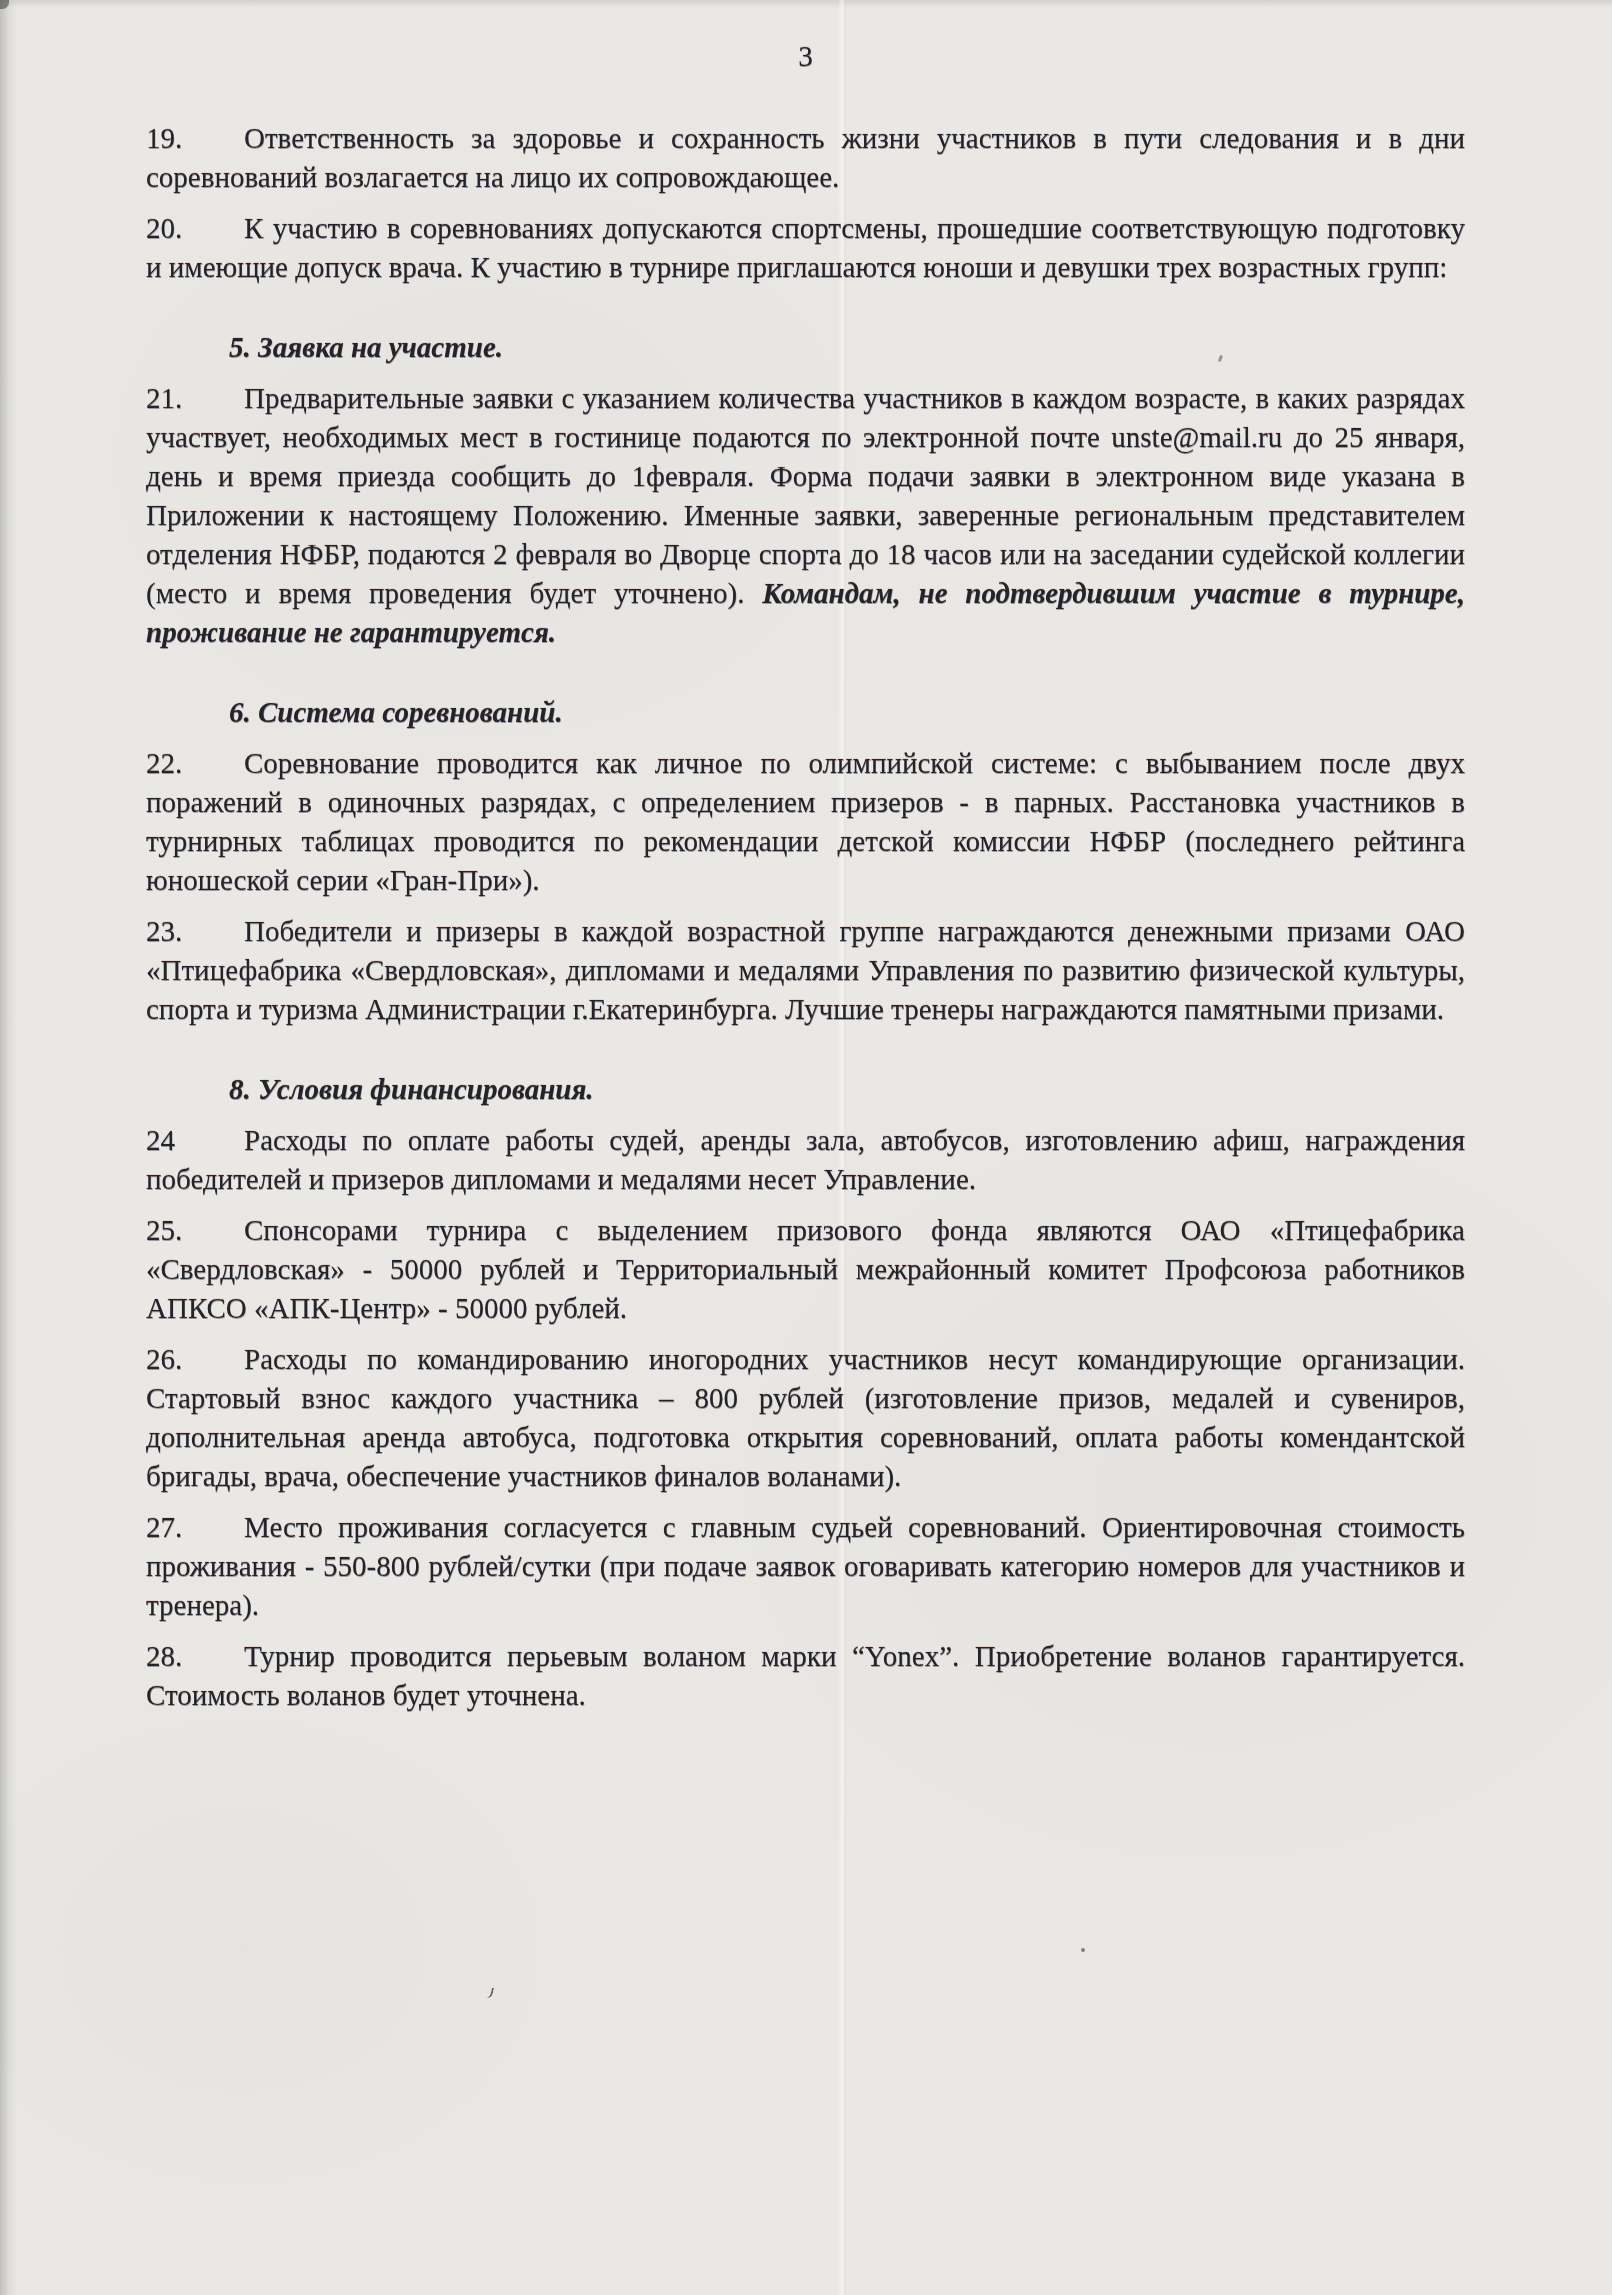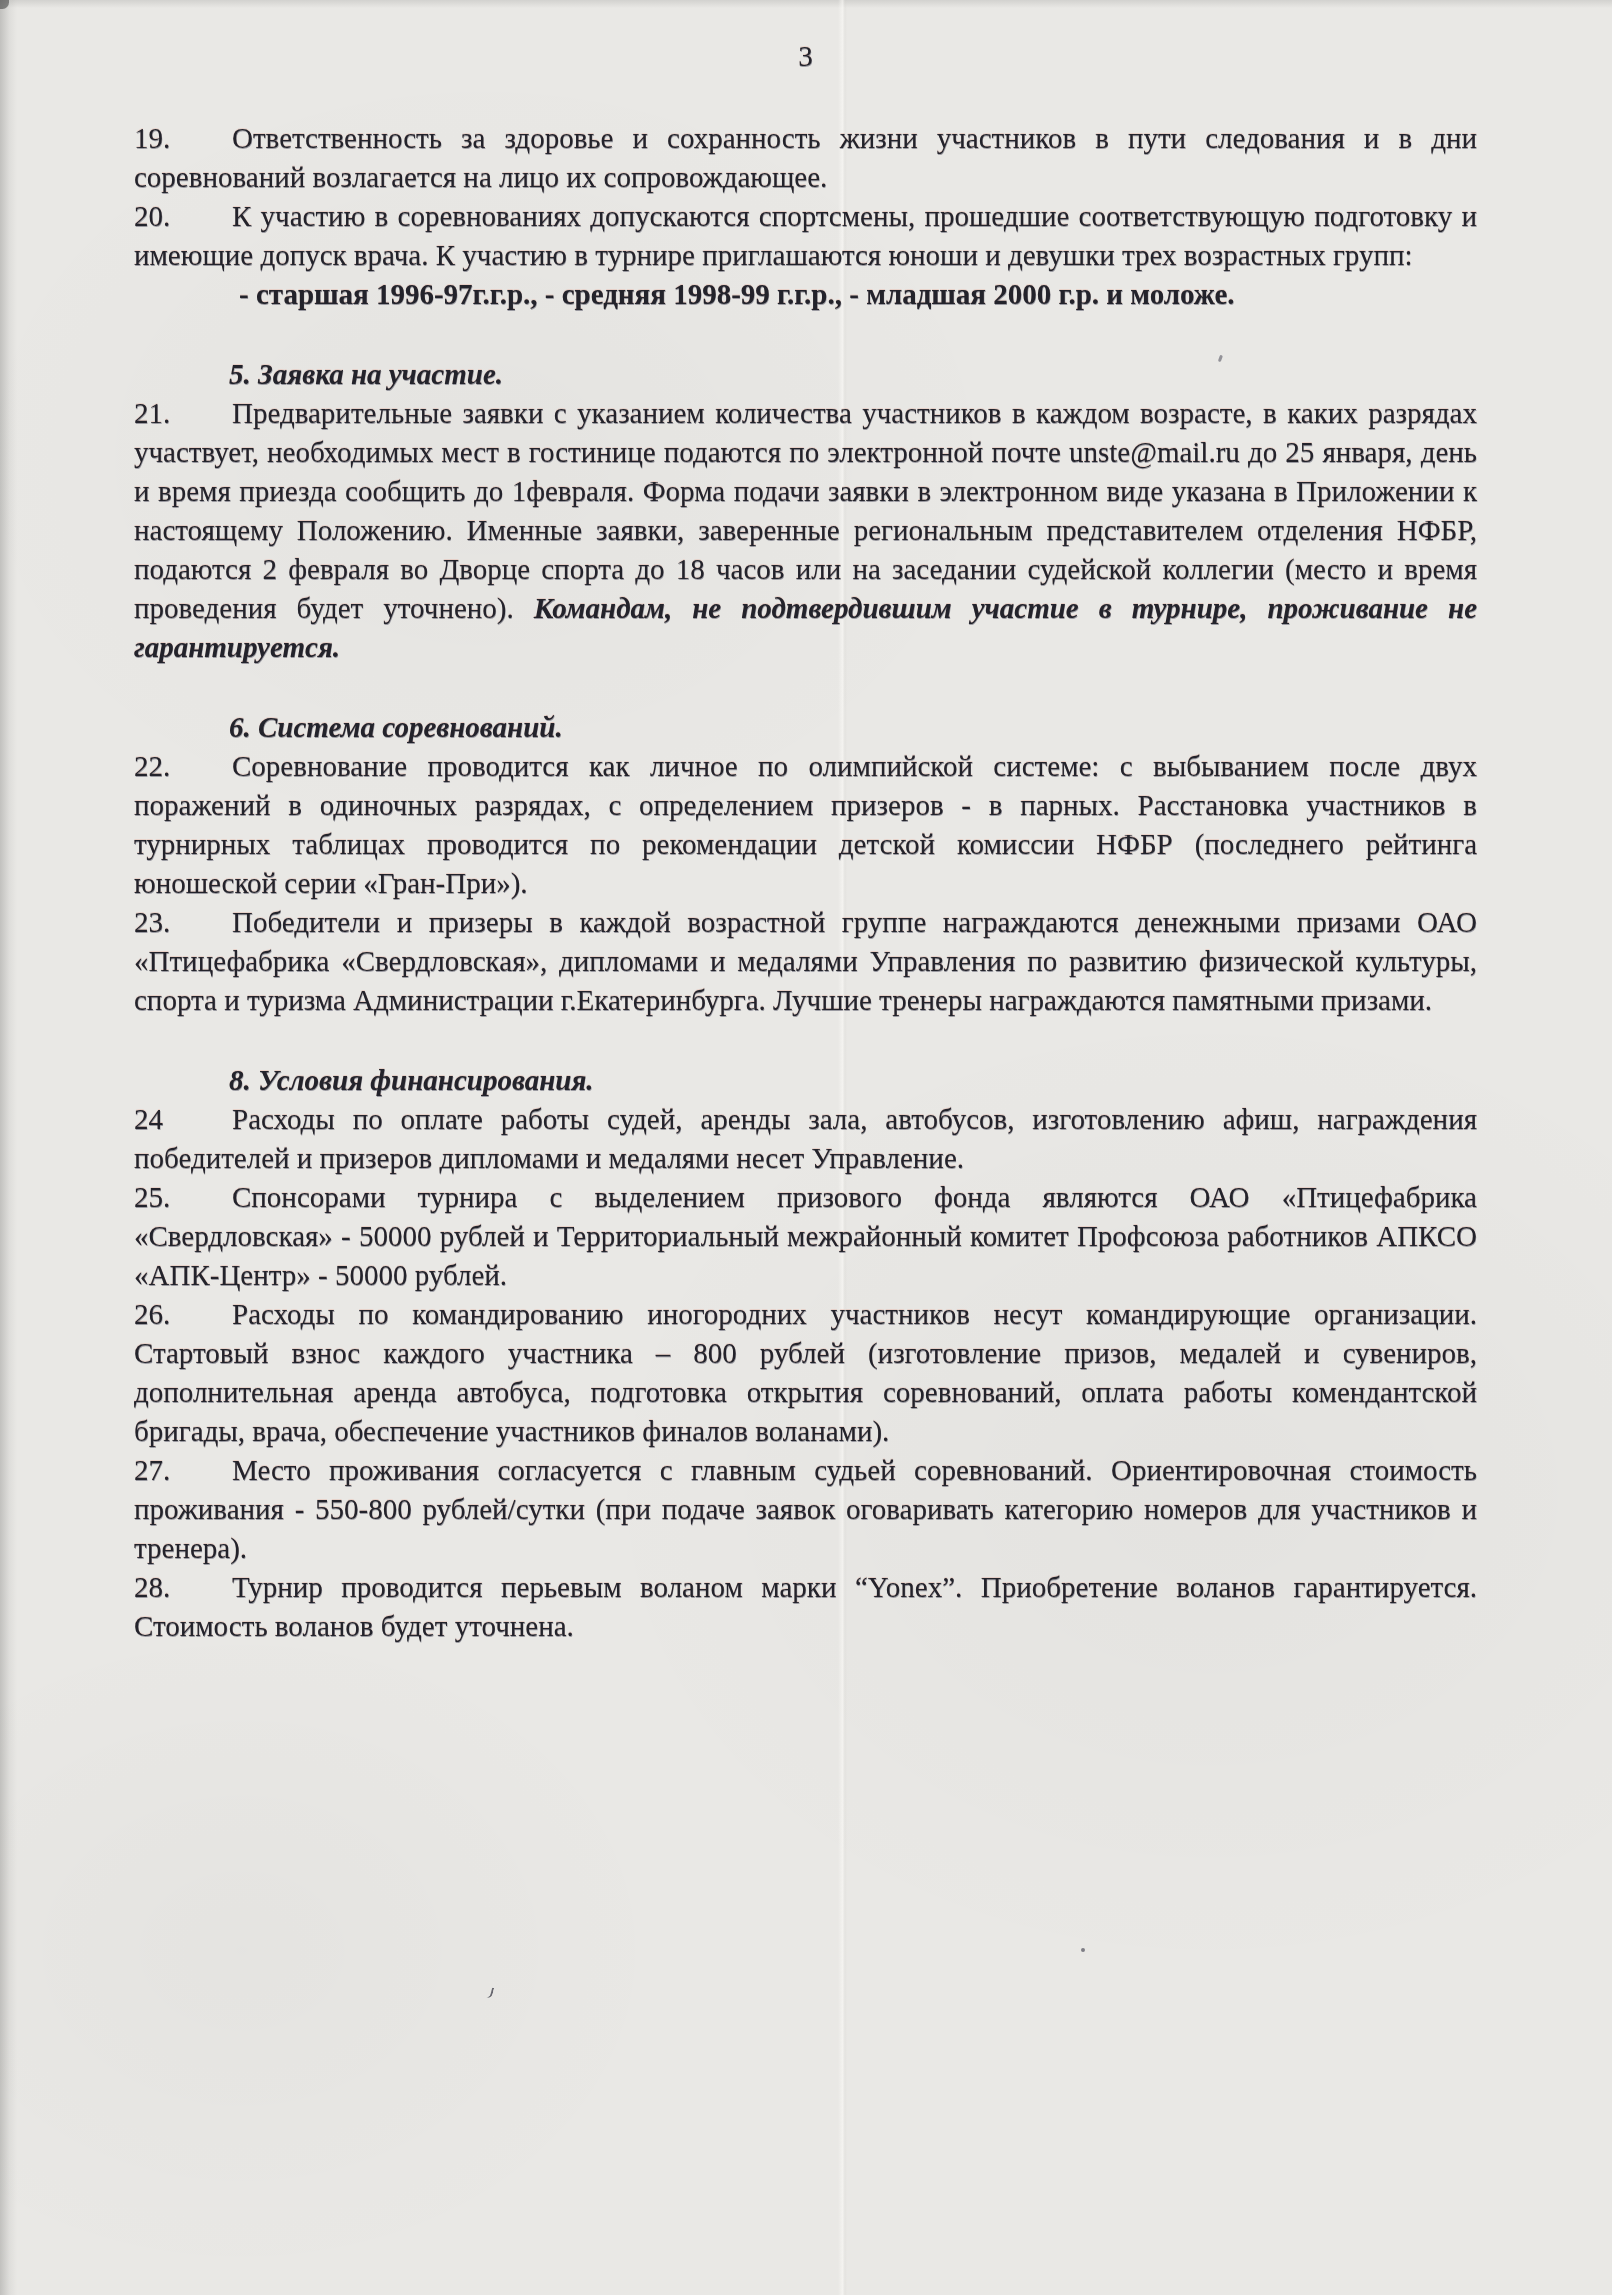--- a/index.html
+++ b/index.html
@@ -48,21 +48,21 @@
     padding: 39px 136px 0 134px;
     text-shadow: 0.4px 0.6px 0.5px rgba(25,25,50,0.38), 0 -1px 0.4px rgba(228,142,120,0.26);
   }
   .page-number {
     text-align: center;
     font-size: 29px;
     line-height: 34px;
     margin-bottom: 46px;
   }
   p.item {
-    margin: 0;
+    margin: 12px;
     font-size: 29px;
     line-height: 39px;
     text-align: justify;
   }
   p.item .num {
     display: inline-block;
     width: 98px;
   }
   .section-heading {
     margin: 41px 0 0 0;
@@ -114,21 +114,20 @@
 
   <div class="page">
 
     <div class="page-number">3</div>
 
     <p class="item"><span class="num">19.</span><span>Ответственность за здоровье и сохранность жизни участников в пути следования и в дни соревнований возлагается на лицо их сопровождающее.</span></p>
 
 
     <p class="item"><span class="num">20.</span><span>К участию в соревнованиях допускаются спортсмены, прошедшие соответствующую подготовку и имеющие допуск врача. К участию в турнире приглашаются юноши и девушки трех возрастных групп:</span></p>
 
-    <p class="age-line">- старшая 1996-97г.г.р., - средняя 1998-99 г.г.р., - младшая 2000 г.р. и моложе.</p>
 
     <p class="section-heading">5. Заявка на участие.</p>
 
     <p class="item"><span class="num">21.</span><span>Предварительные заявки с указанием количества участников в каждом возрасте, в каких разрядах участвует, необходимых мест в гостинице подаются по электронной почте unste@mail.ru до 25 января, день и время приезда сообщить до 1февраля. Форма подачи заявки в электронном виде указана в Приложении к настоящему Положению. Именные заявки, заверенные региональным представителем отделения НФБР, подаются 2 февраля во Дворце спорта до 18 часов или на заседании судейской коллегии (место и время проведения будет уточнено). </span><span class="bold-italic">Командам, не подтвердившим участие в турнире, проживание не гарантируется.</span></p>
 
     <p class="section-heading">6. Система соревнований.</p>
 
     <p class="item"><span class="num">22.</span><span>Соревнование проводится как личное по олимпийской системе: с выбыванием после двух поражений в одиночных разрядах, с определением призеров - в парных. Расстановка участников в турнирных таблицах проводится по рекомендации детской комиссии НФБР (последнего рейтинга юношеской серии «Гран-При»).</span></p>
 
 

